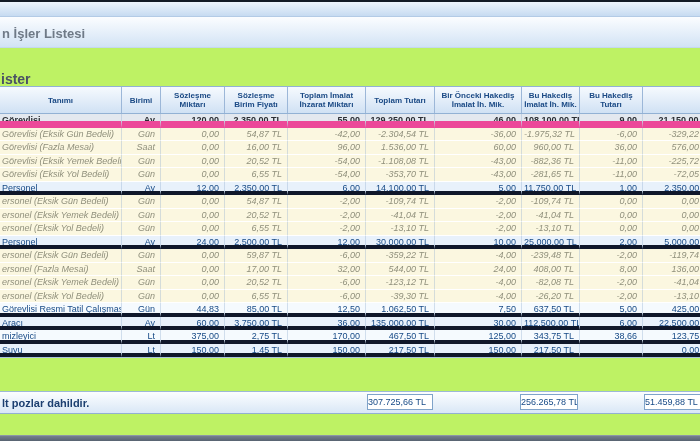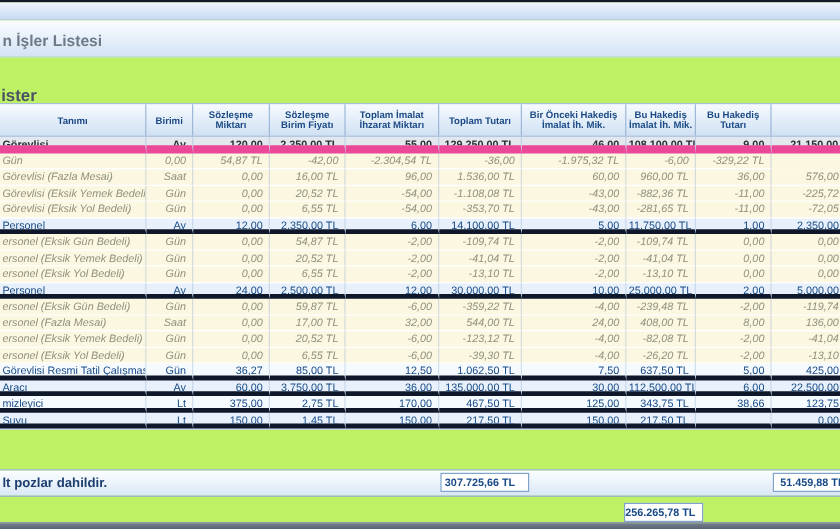--- a/index.html
+++ b/index.html
@@ -39,23 +39,23 @@
   .row-bolda .cell,.row-boldb .cell{color:#174a86;font-weight:normal;border-bottom:4px solid #0f172a;}
   .row-sub{background:#fbf7e0;}
   .row-sub .cell{color:#90907c;font-style:italic;border-bottom:1px solid #ffffff;}
 
   
   .footer-bar{position:absolute;left:0;top:391px;width:700px;height:21px;
     background:linear-gradient(#fcfeff,#d9e7f6);
     border-top:1px solid #9db9d7;border-bottom:1px solid #93b0d0;}
   .footer-note{position:absolute;left:2px;top:5px;font-size:11px;font-weight:bold;color:#1c3f70;white-space:nowrap;}
   .total-box{position:absolute;top:2px;height:14px;background:#ffffff;border:1px solid #7fa3c9;
-    font-size:9px;line-height:14px;font-weight:700;color:#174a86;text-align:center;padding-right:8px;white-space:nowrap;overflow:hidden;}
+    font-size:9px;line-height:14px;font-weight:400;color:#174a86;text-align:left;padding-right:0;white-space:nowrap;overflow:hidden;}
   .total-box.b1{left:367px;width:64px;}
-  .total-box.b2{left:520px;width:56px;margin-top:25px;}
+  .total-box.b2{left:520px;width:56px;}
   .total-box.b3{left:644px;width:64px;}
 
   .bottom-bar{position:absolute;left:0;top:435px;width:700px;height:6px;
     background:linear-gradient(#75808e,#515d6b);border-top:1px solid #8b97a6;}
 </style>
 </head>
 <body>
 
 <div class="screen">
   <div class="top-strip"></div>
@@ -87,20 +87,21 @@
     <div class="cell">120,00</div>
     <div class="cell">2.350,00 TL</div>
     <div class="cell">55,00</div>
     <div class="cell">129.250,00 TL</div>
     <div class="cell">46,00</div>
     <div class="cell">108.100,00 TL</div>
     <div class="cell">9,00</div>
     <div class="cell">21.150,00 TL</div>
   </div>
         <div class="trow row-sub">
+    <div class="cell">Görevlisi (Eksik Gün Bedeli)</div>
     <div class="cell">Gün</div>
     <div class="cell">0,00</div>
     <div class="cell">54,87 TL</div>
     <div class="cell">-42,00</div>
     <div class="cell">-2.304,54 TL</div>
     <div class="cell">-36,00</div>
     <div class="cell">-1.975,32 TL</div>
     <div class="cell">-6,00</div>
     <div class="cell">-329,22 TL</div>
   </div>
@@ -244,21 +245,21 @@
     <div class="cell">-6,00</div>
     <div class="cell">-39,30 TL</div>
     <div class="cell">-4,00</div>
     <div class="cell">-26,20 TL</div>
     <div class="cell">-2,00</div>
     <div class="cell">-13,10 TL</div>
   </div>
         <div class="trow row-bolda">
     <div class="cell">Görevlisi Resmi Tatil Çalışması</div>
     <div class="cell">Gün</div>
-    <div class="cell">36,27</div>
+    <div class="cell">44,83</div>
     <div class="cell">85,00 TL</div>
     <div class="cell">12,50</div>
     <div class="cell">1.062,50 TL</div>
     <div class="cell">7,50</div>
     <div class="cell">637,50 TL</div>
     <div class="cell">5,00</div>
     <div class="cell">425,00 TL</div>
   </div>
         <div class="trow row-boldb">
     <div class="cell">Aracı</div>

